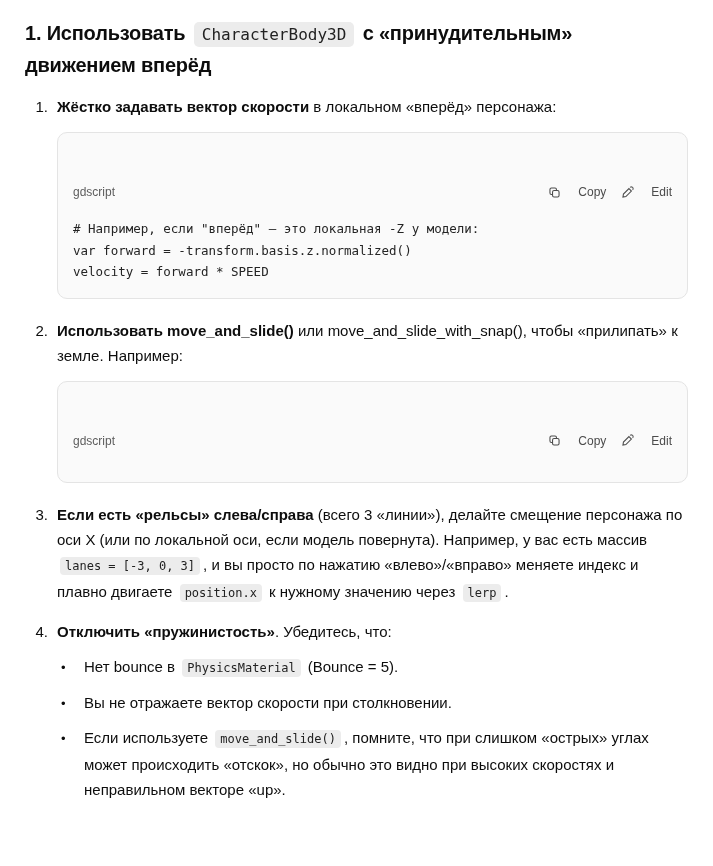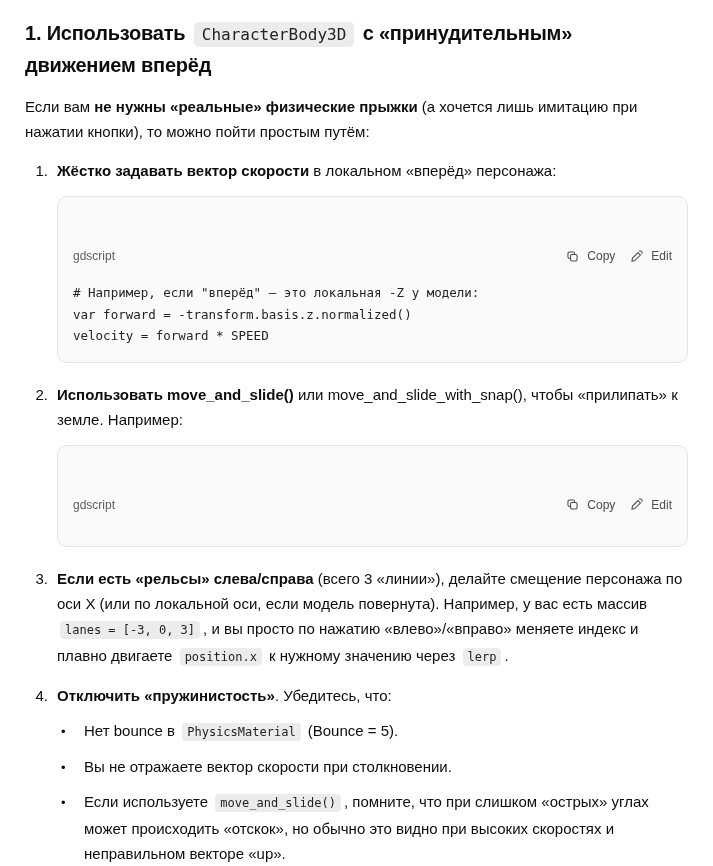--- a/index.html
+++ b/index.html
@@ -64,21 +64,21 @@
     color: #5d5d5d;
     font-size: 12px;
     line-height: 14px;
     margin-bottom: 19px;
     margin-top: 40px;
   }
   .code-actions { display: flex; gap: 15px; }
   .code-action {
     display: flex;
     align-items: center;
-    gap: 8px;
+    gap: 17px;
     background: none;
     border: none;
     padding: 0;
     color: #4b4b4b;
     font-family: "Liberation Sans", sans-serif;
     font-size: 12px;
     cursor: pointer;
   }
   .code-action svg { display: block; }
   pre {
@@ -97,21 +97,20 @@
   .dot::before { content: "•"; font-size: 13px; }
   .bullet-text { flex: 1; min-width: 0; }
 </style>
 </head>
 <body>
 
 <main class="page">
 
   <h1><span>1. Использовать </span><code class="inline-code">CharacterBody3D</code><span> с «принудительным» движением вперёд</span></h1>
 
-  <p class="intro"><span>Если вам </span><strong>не нужны «реальные» физические прыжки</strong><span> (а хочется лишь имитацию при нажатии кнопки), то можно пойти простым путём:</span></p>
 
   <ol class="steps">
 
     <li>
       <span class="num">1.</span>
       <div class="li-body">
         <div><strong>Жёстко задавать вектор скорости</strong><span> в локальном «вперёд» персонажа:</span></div>
         <div class="code-block">
           <div class="code-header">
             <span>gdscript</span>

